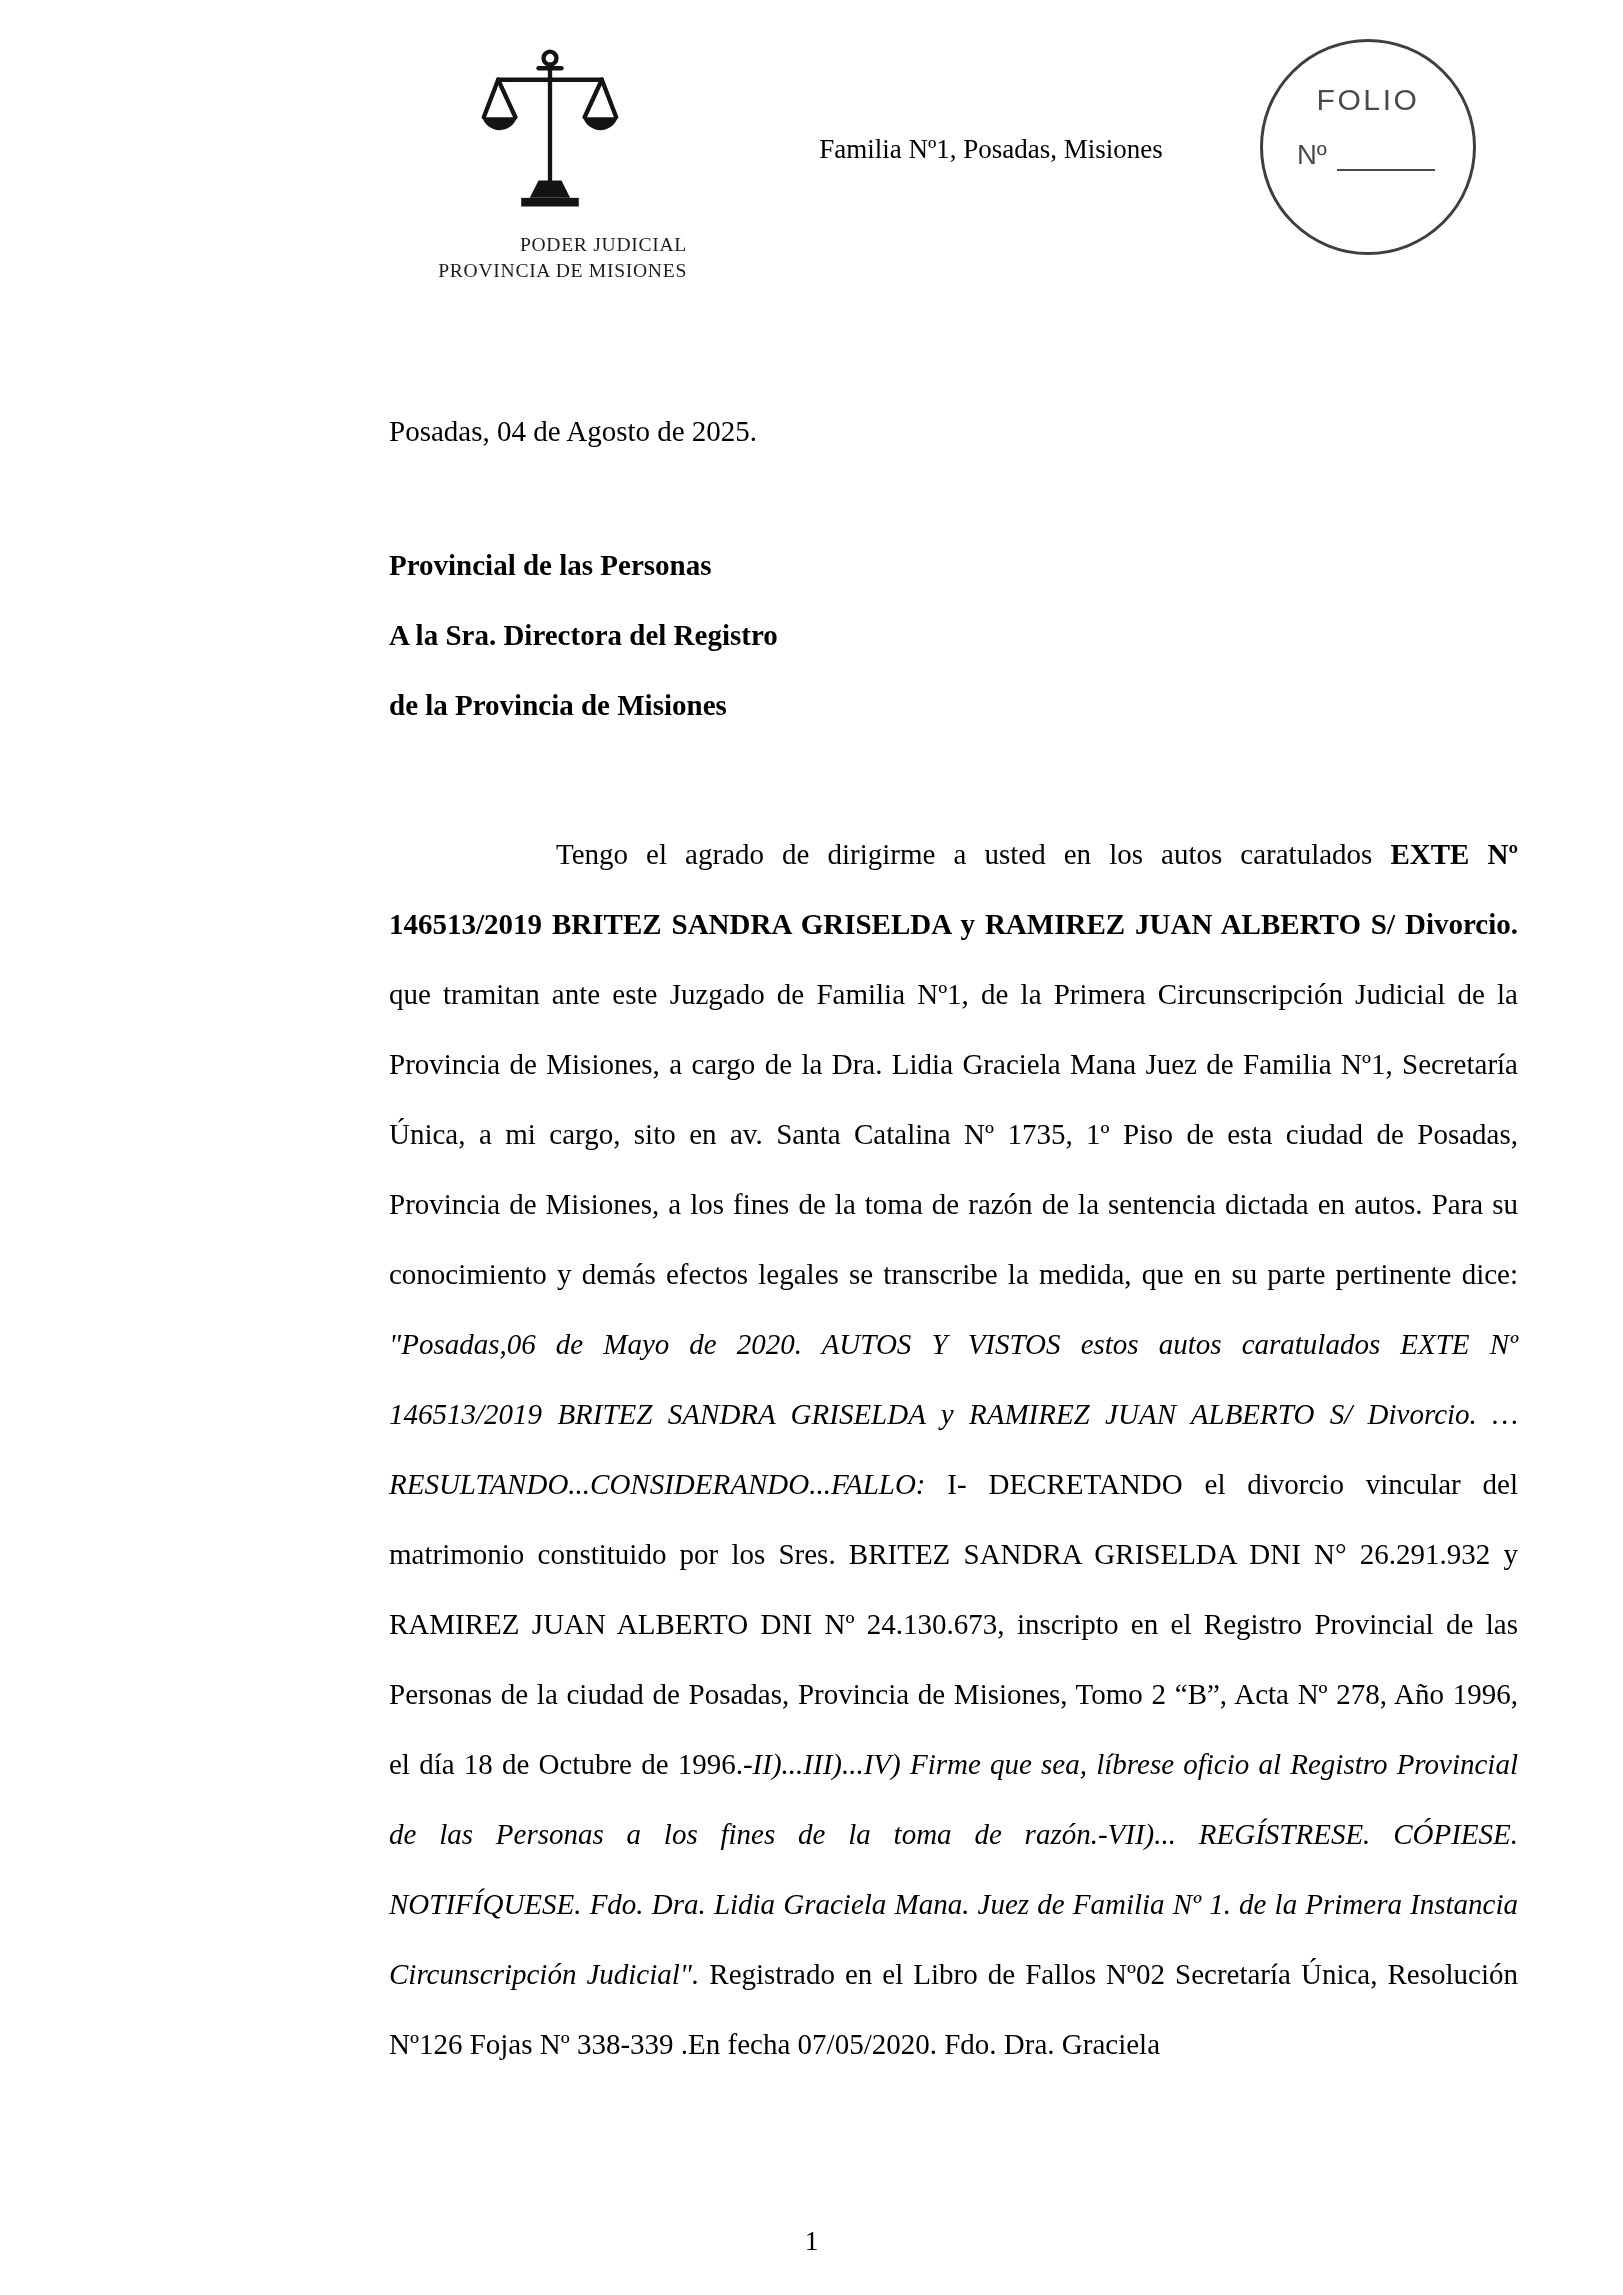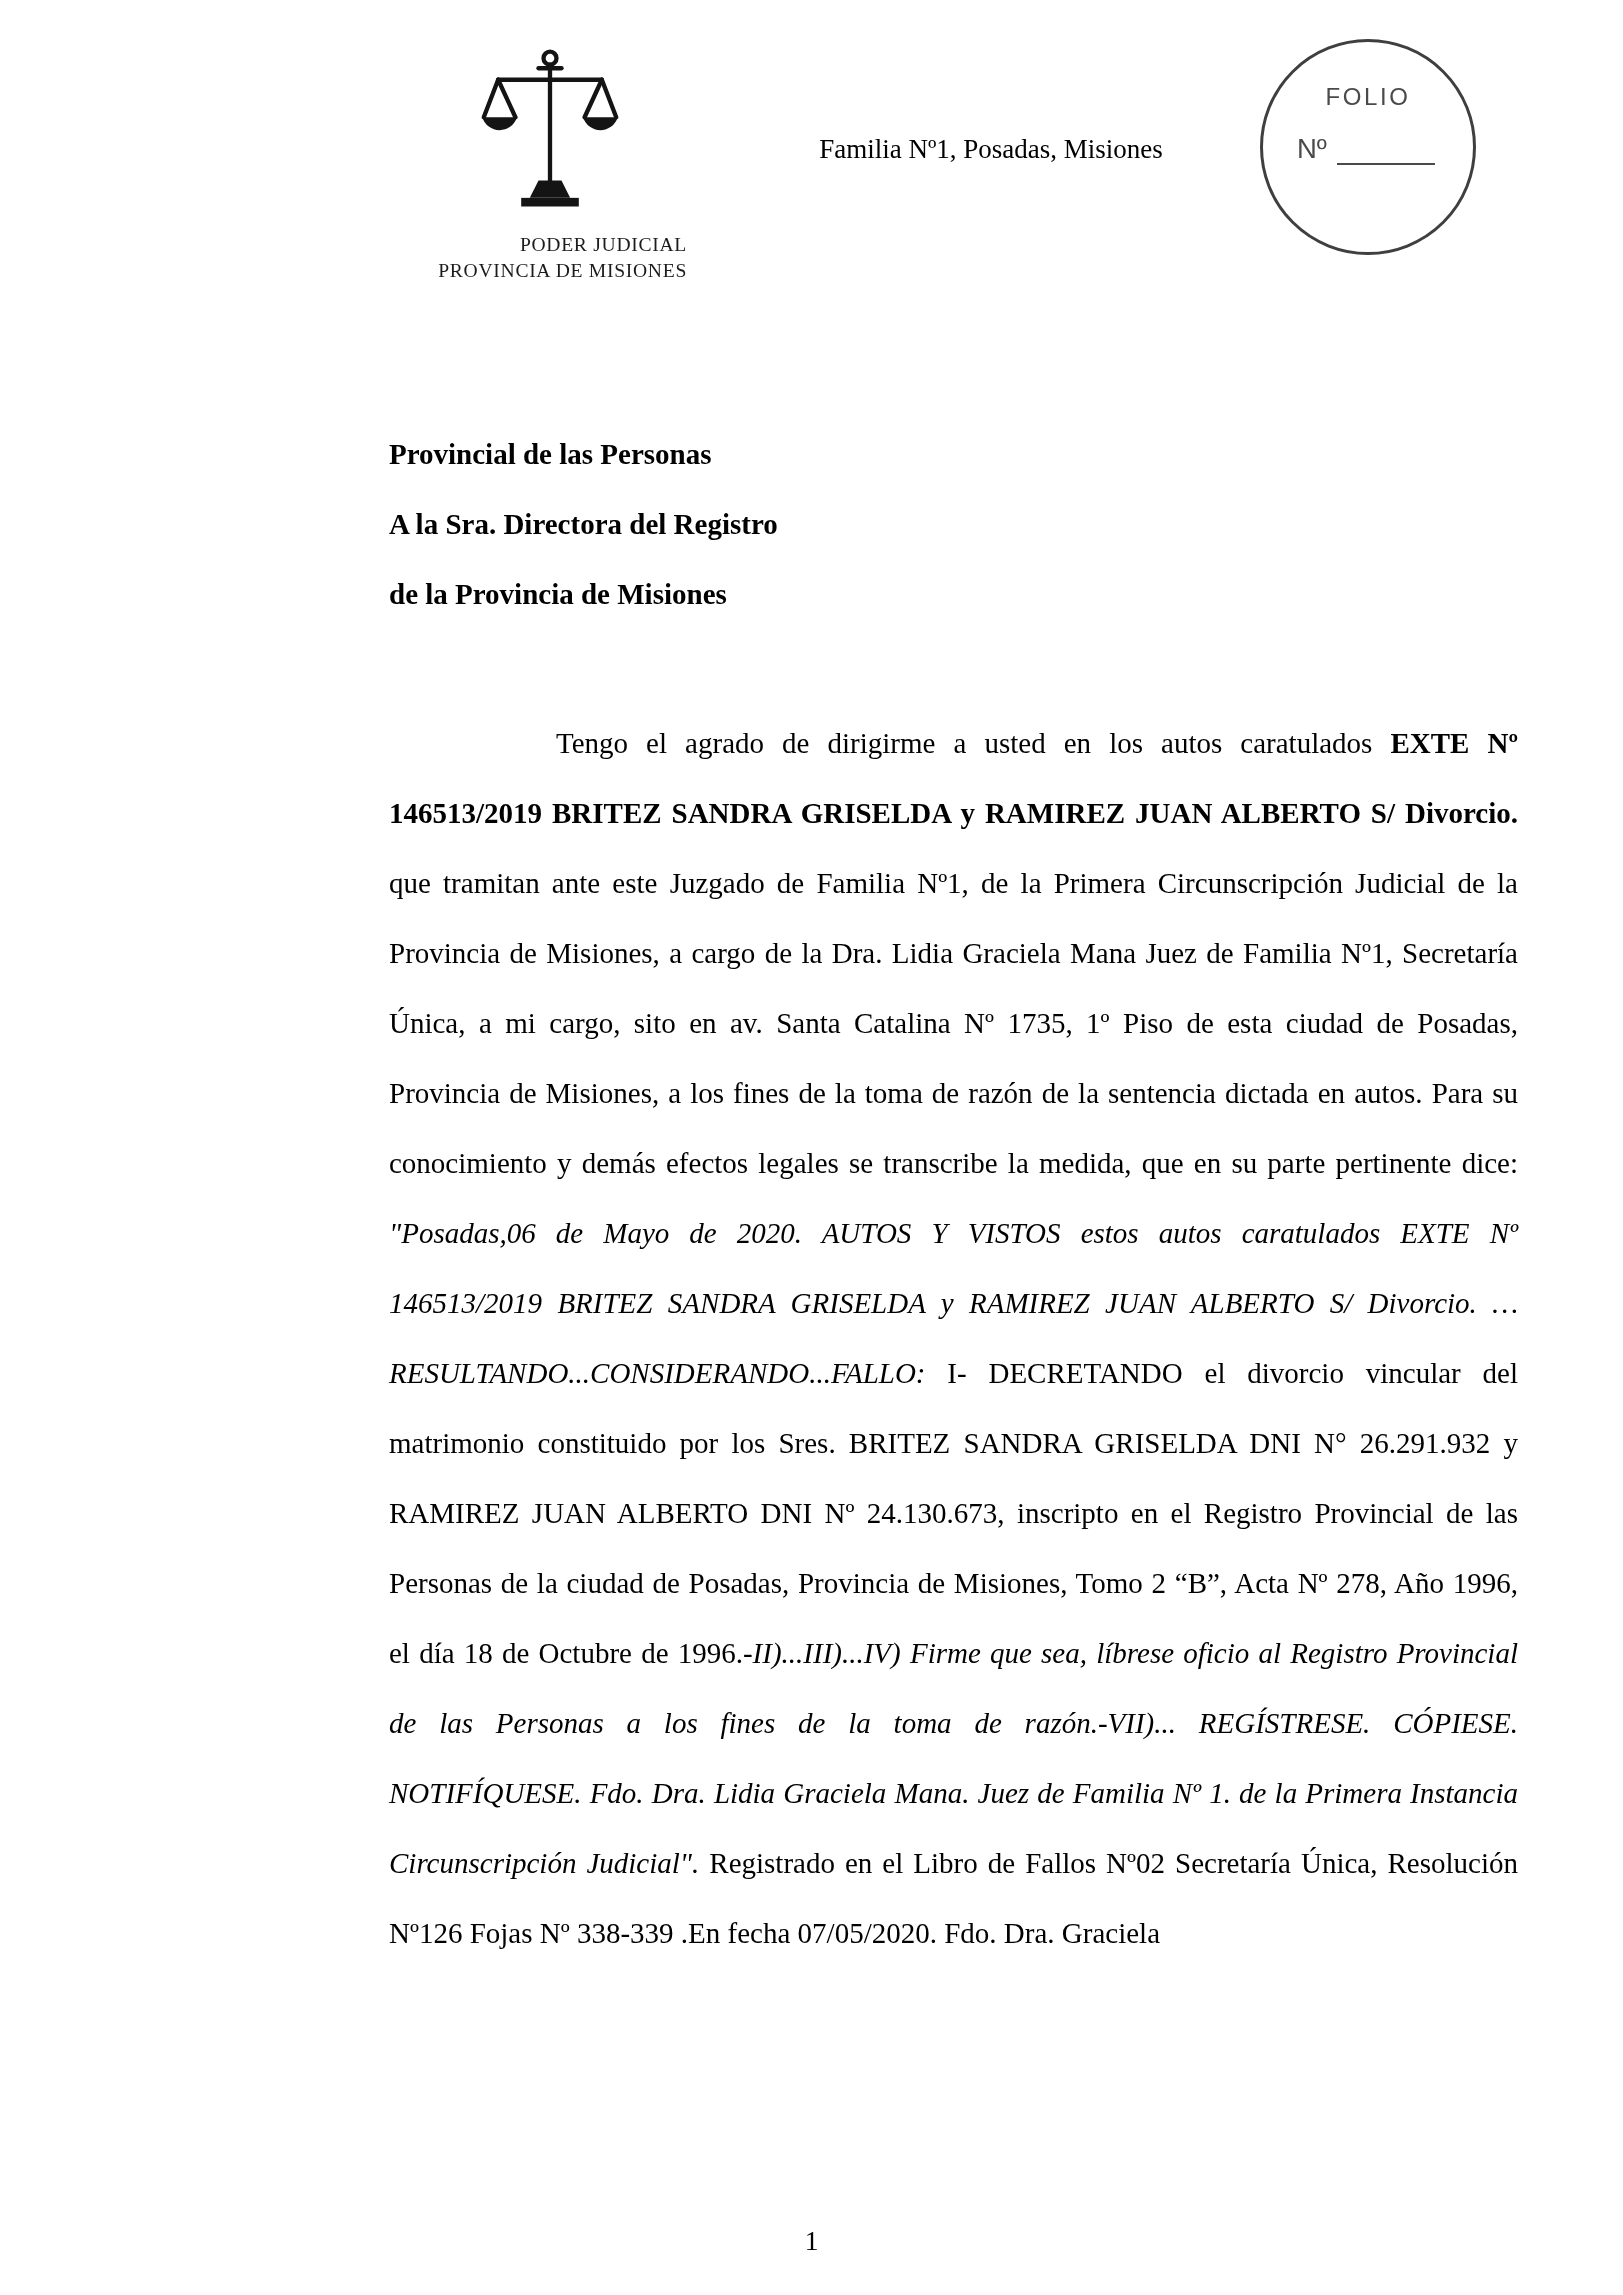--- a/index.html
+++ b/index.html
@@ -59,21 +59,21 @@
     height: 216px;
     border: 3.9px solid #3f3f3f;
     border-radius: 50%;
     box-sizing: border-box;
     color: #4a4a4a;
     font-family: "Liberation Sans", "DejaVu Sans", sans-serif;
   }
   .folio-label {
     margin-top: 41px;
     text-align: center;
-    font-size: 24px;
+    font-size: 30px;
     letter-spacing: 2.6px;
   }
   .folio-number-row {
     margin-top: 22px;
     margin-left: 34px;
     font-size: 27.5px;
     display: flex;
     align-items: flex-end;
   }
   .folio-underline {
@@ -166,20 +166,21 @@
       <div class="folio-number-row">
         <span>Nº</span>
         <span class="folio-underline"></span>
       </div>
     </div>
 
   </div>
 
   <div class="content">
 
+    <div class="date-line">Posadas, 04 de Agosto de 2025.</div>
 
     <div class="recipient">
       <div>Provincial de las Personas</div>
       <div>A la Sra. Directora del Registro</div>
       <div>de la Provincia de Misiones</div>
     </div>
 
     <p class="body-text"><span class="run-normal">Tengo el agrado de dirigirme a usted en los autos caratulados </span><span class="run-bold">EXTE Nº 146513/2019 BRITEZ SANDRA GRISELDA y RAMIREZ JUAN ALBERTO S/ Divorcio.</span><span class="run-normal"> que tramitan ante este Juzgado de Familia Nº1, de la Primera Circunscripción Judicial de la Provincia de Misiones, a cargo de la Dra. Lidia Graciela Mana Juez de Familia Nº1, Secretaría Única, a mi cargo, sito en av. Santa Catalina Nº 1735, 1º Piso de esta ciudad de Posadas, Provincia de Misiones, a los fines de la toma de razón de la sentencia dictada en autos. Para su conocimiento y demás efectos legales se transcribe la medida, que en su parte pertinente dice: </span><span class="run-italic">"Posadas,06 de Mayo de 2020. AUTOS Y VISTOS estos autos caratulados EXTE Nº 146513/2019 BRITEZ SANDRA GRISELDA y RAMIREZ JUAN ALBERTO S/ Divorcio. … RESULTANDO...CONSIDERANDO...FALLO:</span><span class="run-normal"> I- DECRETANDO el divorcio vincular del matrimonio constituido por los Sres. BRITEZ SANDRA GRISELDA DNI N° 26.291.932 y RAMIREZ JUAN ALBERTO DNI Nº 24.130.673, inscripto en el Registro Provincial de las Personas de la ciudad de Posadas, Provincia de Misiones, Tomo 2 “B”, Acta Nº 278, Año 1996, el día 18 de Octubre de 1996.-</span><span class="run-italic">II)...III)...IV) Firme que sea, líbrese oficio al Registro Provincial de las Personas a los fines de la toma de razón.-VII)... REGÍSTRESE. CÓPIESE. NOTIFÍQUESE. Fdo. Dra. Lidia Graciela Mana. Juez de Familia Nº 1. de la Primera Instancia Circunscripción Judicial".</span><span class="run-normal"> Registrado en el Libro de Fallos Nº02 Secretaría Única, Resolución Nº126 Fojas Nº 338-339 .En fecha 07/05/2020. Fdo. Dra. Graciela</span></p>
 
   </div>

